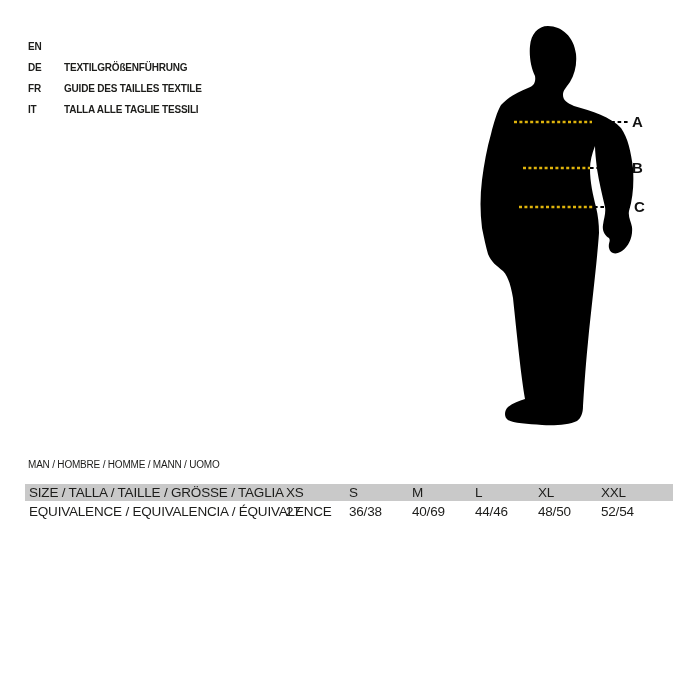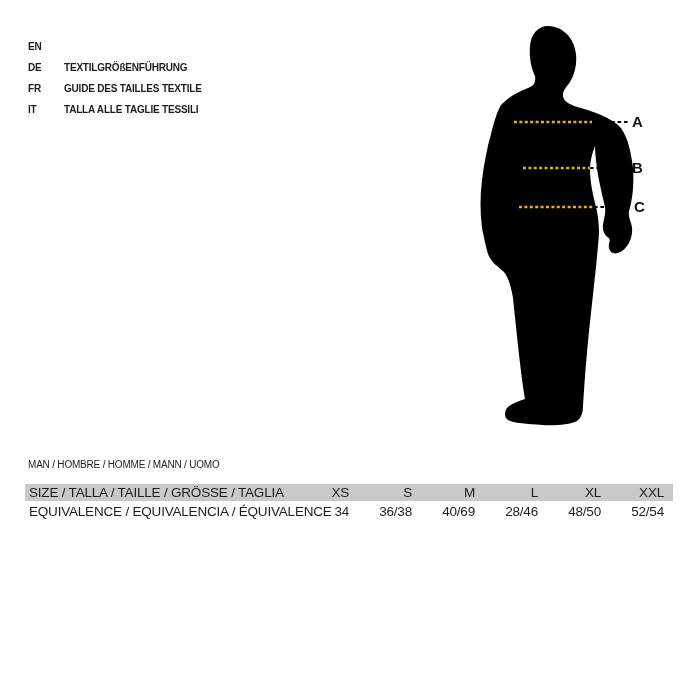--- a/index.html
+++ b/index.html
@@ -84,21 +84,21 @@
   .row-label {
     flex: 0 0 257px;
     width: 257px;
     padding-left: 4px;
     white-space: nowrap;
   }
   .row-label .lbl-line { line-height: 18px; }
   .size-col {
     flex: 0 0 63px;
     width: 63px;
-    text-align: right;
+    text-align: left;
     line-height: 18px;
     white-space: nowrap;
   }
 </style>
 </head>
 <body>
 
 <div class="lang-list">
   <div class="lang-row">
     <span class="lang-code">EN</span>
@@ -180,19 +180,19 @@
   <span class="size-col">M</span>
   <span class="size-col">L</span>
   <span class="size-col">XL</span>
   <span class="size-col">XXL</span>
 </div>
 
 <div class="equiv-rows">
   <span class="row-label">
     <span class="lbl-line" style="display:block">EQUIVALENCE / EQUIVALENCIA / ÉQUIVALENCE</span>
   </span>
-  <span class="size-col">34</span>
+  <span class="size-col">27</span>
   <span class="size-col">36/38</span>
   <span class="size-col">40/69</span>
-  <span class="size-col">28/46</span>
+  <span class="size-col">44/46</span>
   <span class="size-col">48/50</span>
   <span class="size-col">52/54</span>
 </div>
 
 </body></html>

